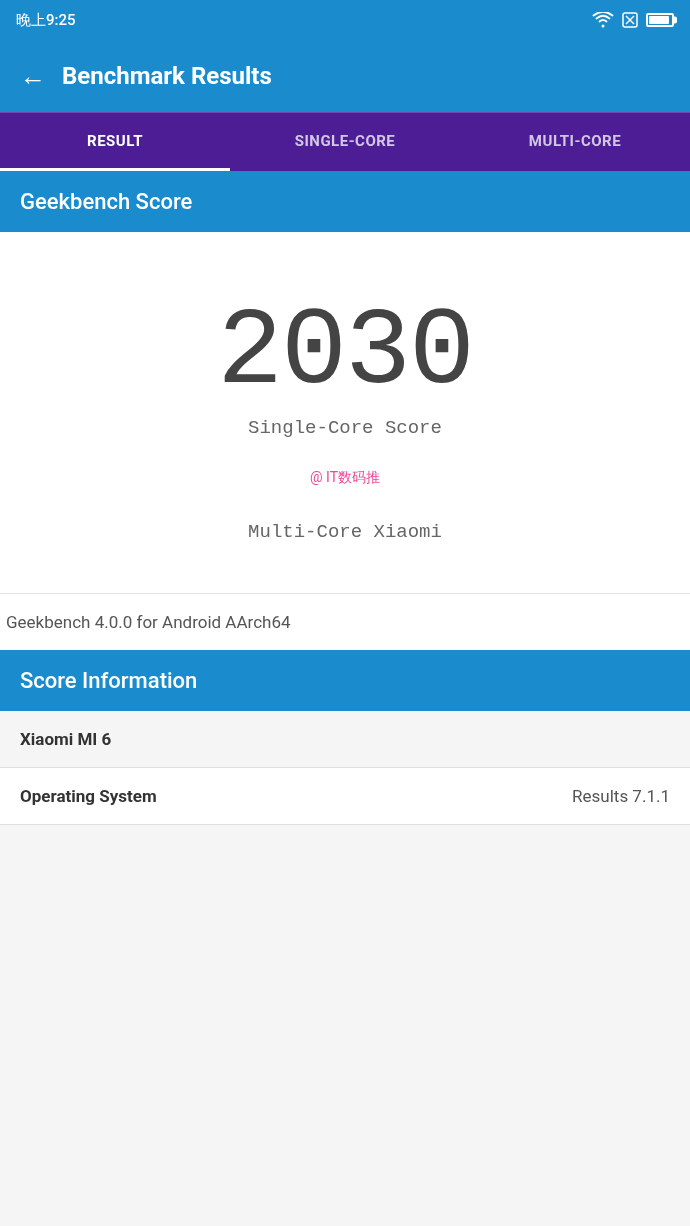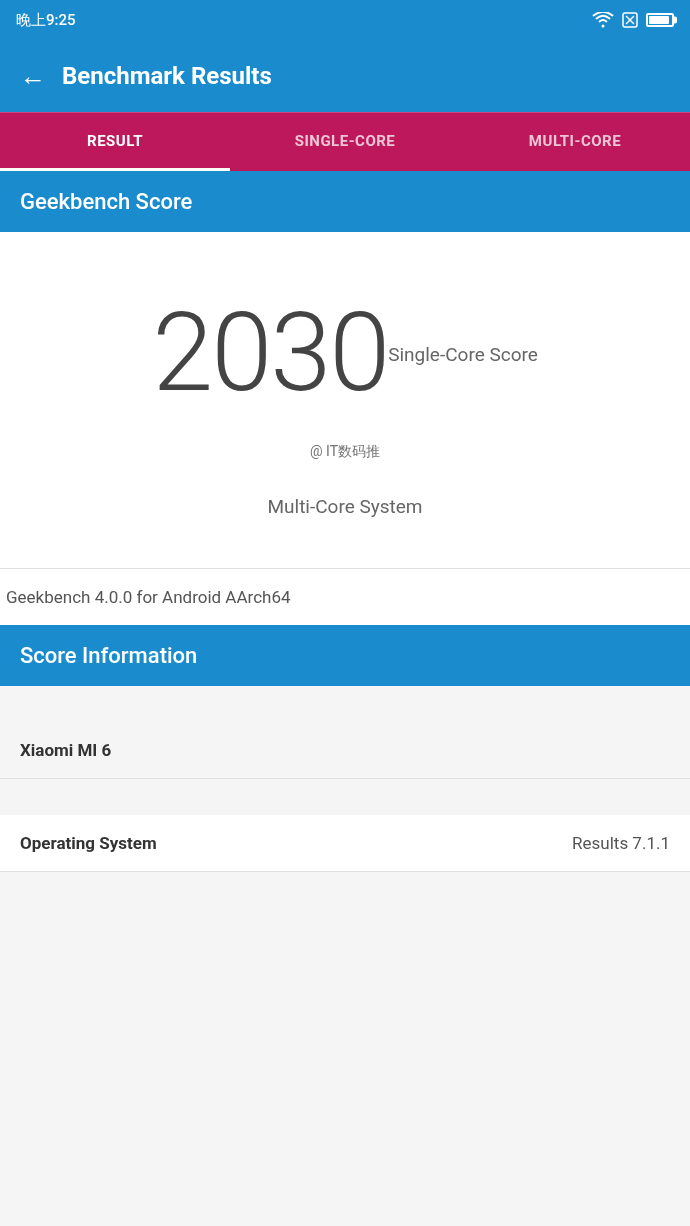--- a/index.html
+++ b/index.html
@@ -49,21 +49,21 @@
       color: white;
       font-size: 24px;
       font-weight: bold;
       flex: 1;
       text-align: left;
       padding-right: 36px;
     }
 
     
     .tabs {
-      background: #be185d;
+      background: #4c1d95;
       display: flex;
       border-top: 1px solid rgba(255,255,255,0.2);
     }
     .tab {
       flex: 1;
       height: 58px;
       display: flex;
       align-items: center;
       justify-content: center;
       color: rgba(255,255,255,0.75);
@@ -94,38 +94,39 @@
     .scores-section {
       background: white;
       padding: 40px 20px 30px;
       display: flex;
       flex-direction: column;
       align-items: center;
       gap: 0;
     }
     .score-block {
       display: flex;
-      flex-direction: row;
+      flex-direction: column;
       align-items: center;
       padding: 20px 0;
+      font-family: Liberation Mono, monospace;
     }
     .score-number {
       font-size: 110px;
       font-weight: 300;
       color: #444;
       line-height: 1.1;
       letter-spacing: -2px;
     }
     .score-label {
       font-size: 19px;
       color: #666;
       margin-top: 4px;
     }
     .watermark {
-      color: #737373;
+      color: #ec4899;
       font-size: 14px;
       margin: 10px 4px;
       text-align: center;
     }
 
     
     .info-row {
       background: white;
       padding: 18px 6px;
       border-top: 1px solid #e0e0e0;
@@ -147,21 +148,20 @@
     }
 
     
     .sysinfo-row {
       background: #f5f5f5;
       padding: 18px 20px;
       border-bottom: 1px solid #e0e0e0;
       display: flex;
       align-items: flex-end;
       justify-content: space-between;
-      margin-top: 36px;
     }
     .sysinfo-row.white-bg {
       background: white;
     }
     .sysinfo-label {
       font-size: 17px;
       font-weight: bold;
       color: #333;
     }
     .sysinfo-value {
@@ -251,21 +251,21 @@
   <div class="score-block">
     <span class="score-number">2030</span>
     <span class="score-label">Single-Core Score</span>
   </div>
 
   <div class="watermark">
     <span>@ IT数码推</span>
   </div>
 
   <div class="score-block">
-    <span class="score-label">Multi-Core System</span>
+    <span class="score-label">Multi-Core Xiaomi</span>
   </div>
 </div>
 
 <div class="info-row">
   <span class="info-row-text">Geekbench 4.0.0 for Android AArch64</span>
 </div>
 
 <div class="system-section-header">
   <span class="system-section-text">Score Information</span>
 </div>

